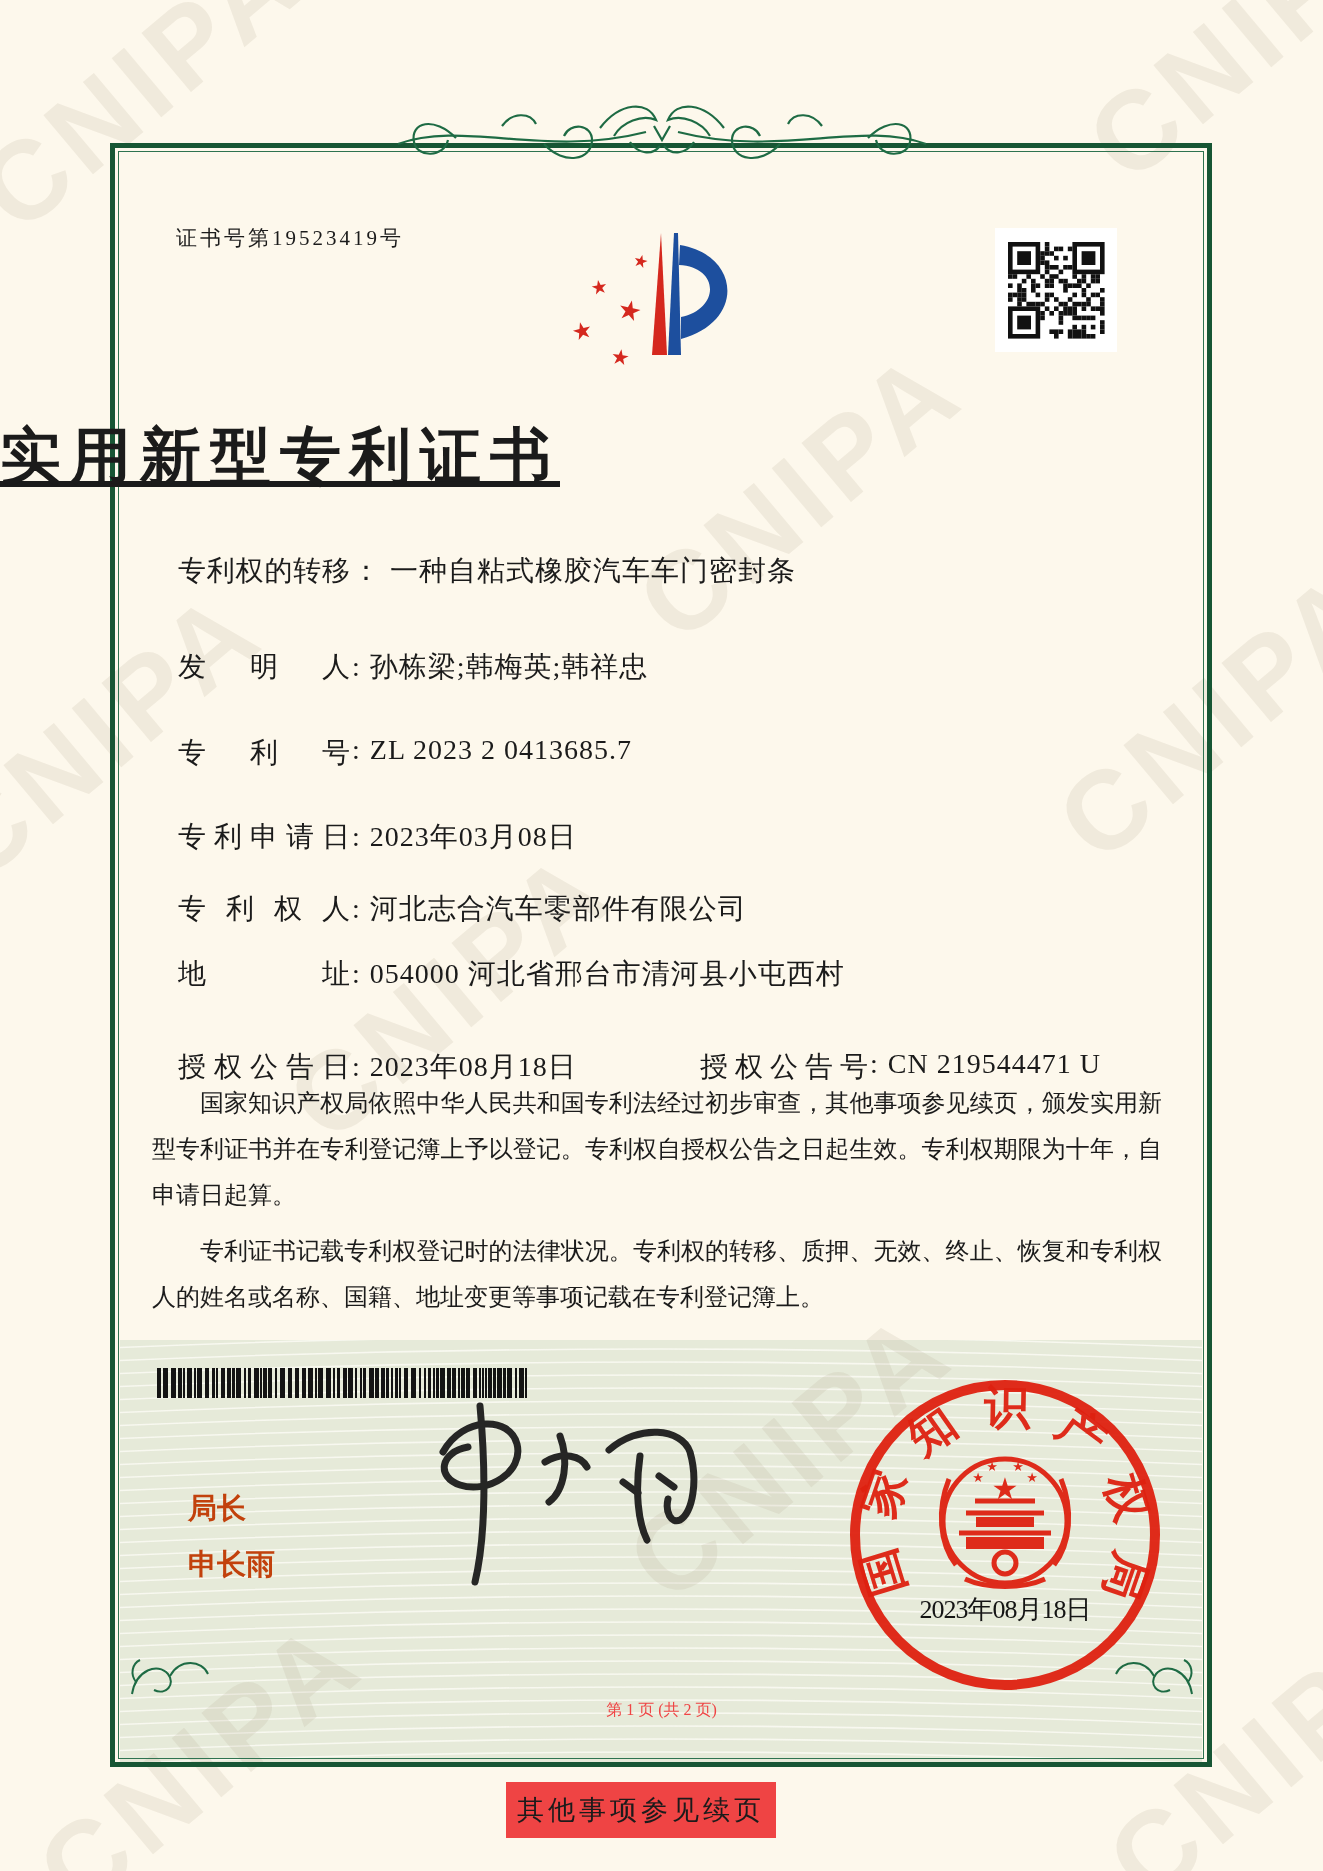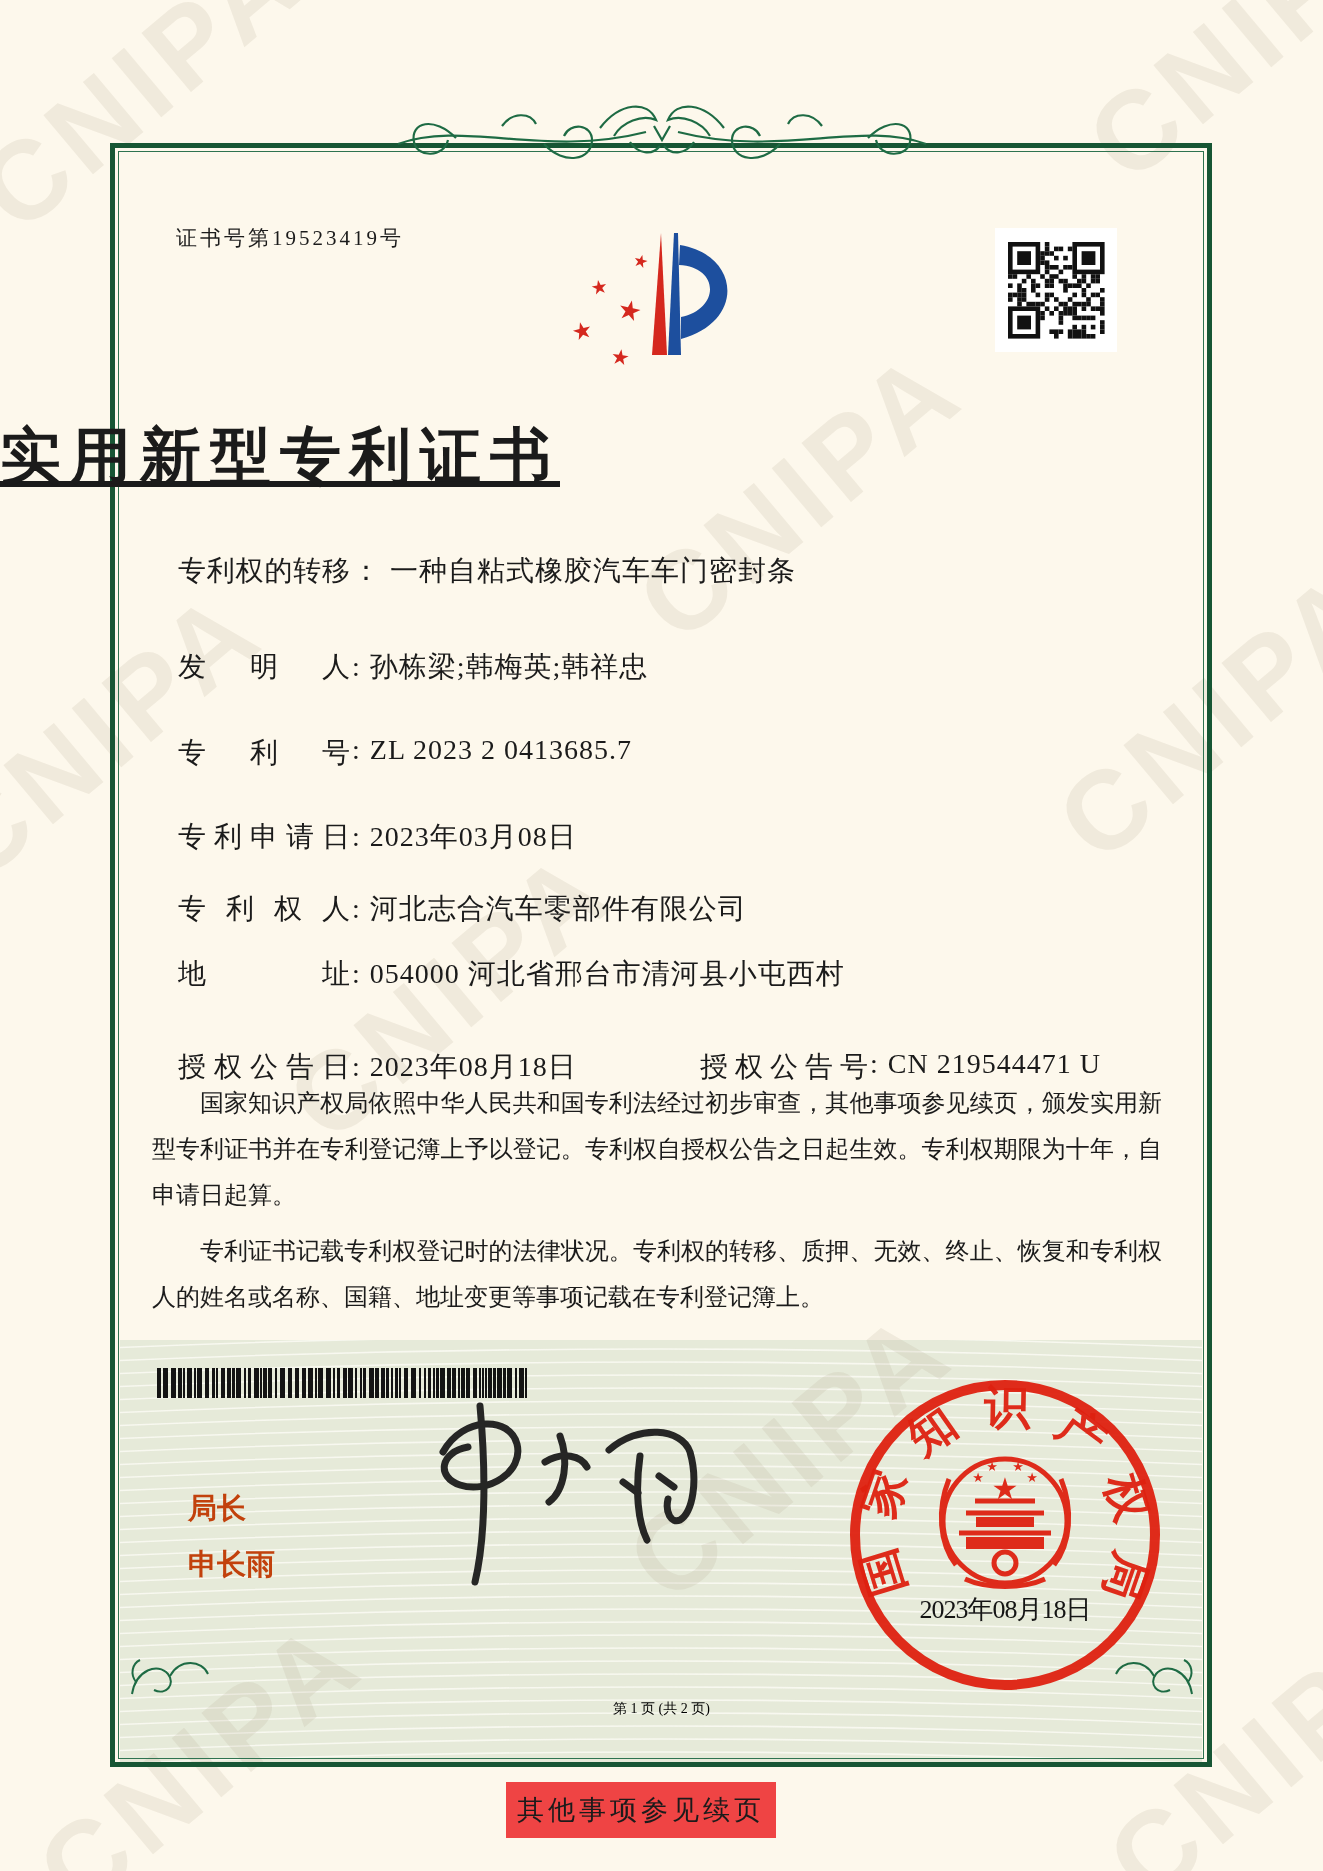--- a/index.html
+++ b/index.html
@@ -41,21 +41,21 @@
   .f-colon{display:inline-block;margin:0 10px 0 2px;}
   .f-value{letter-spacing:1px;}
   .pair2{position:absolute;left:522px;top:0;}
   .paras{position:absolute;left:152px;top:1080px;width:1010px;}
   .paras p{margin:0 0 10px 0;font-size:24px;line-height:46px;text-indent:2em;text-align:justify;}
   .barcode{position:absolute;left:155px;top:1368px;width:376px;height:30px;}
   .officer{position:absolute;left:188px;top:1480px;font-family:"Liberation Sans","DejaVu Sans",sans-serif;
     font-weight:bold;font-size:29px;line-height:56px;color:#c2410c;}
   .signature{position:absolute;left:388px;top:1400px;}
   .seal{position:absolute;left:845px;top:1375px;}
-  .page-num{position:absolute;left:0;top:1700px;width:100%;text-align:center;font-size:14px;color:#000000;}
+  .page-num{position:absolute;left:0;top:1700px;width:100%;text-align:center;font-size:16px;color:#ef4444;}
   .cont-note{
     position:absolute;left:506px;top:1782px;width:270px;height:56px;background:#ef4444;
     text-align:center;line-height:56px;font-size:27px;letter-spacing:4px;z-index:6;
   }
 </style>
 </head>
 <body>
 
 <div class="page">
 

